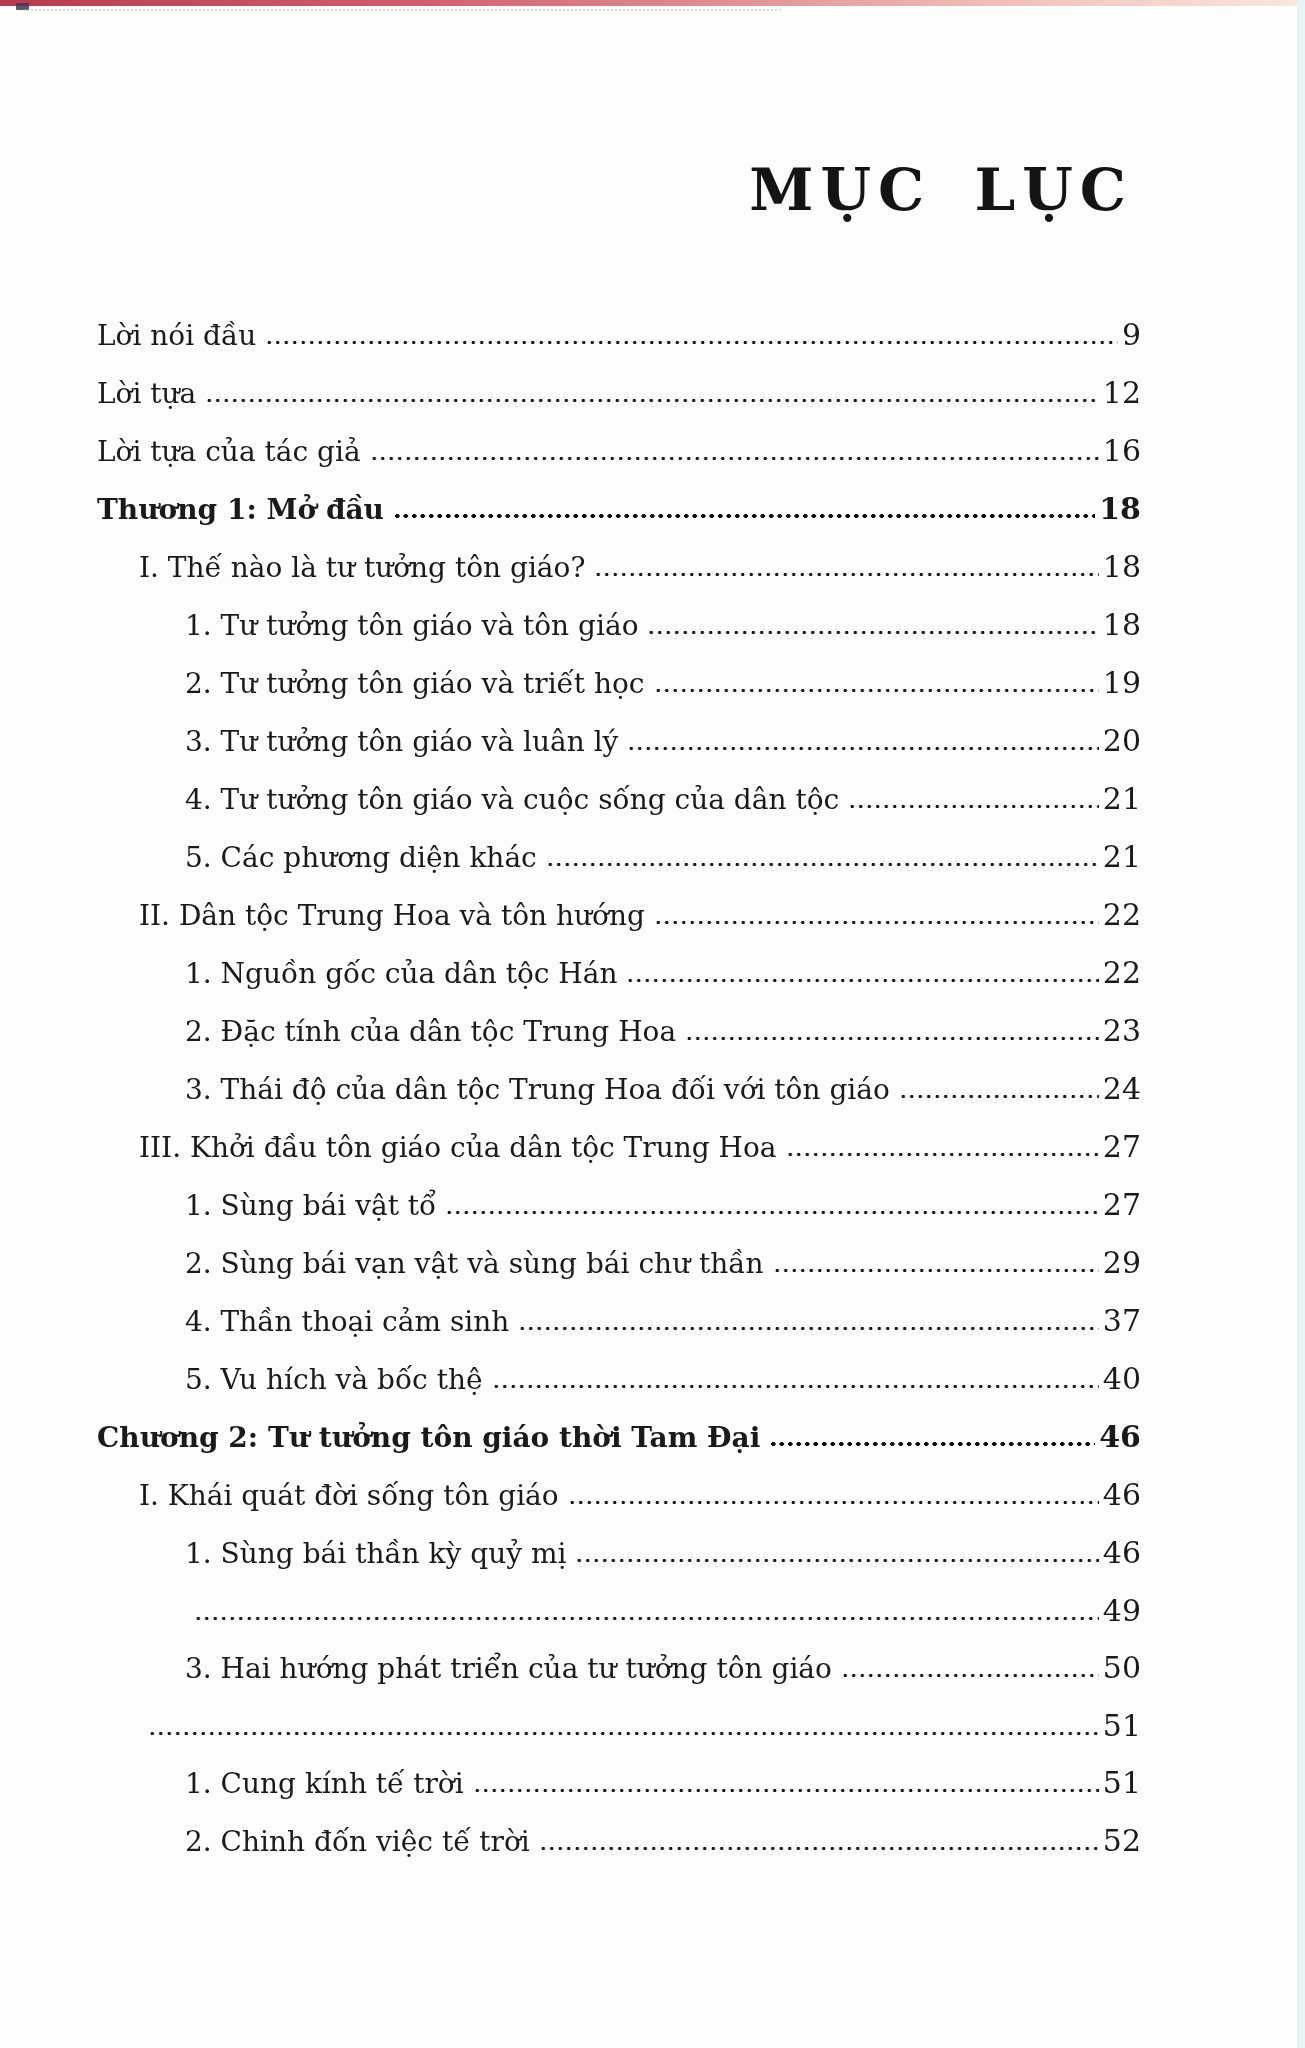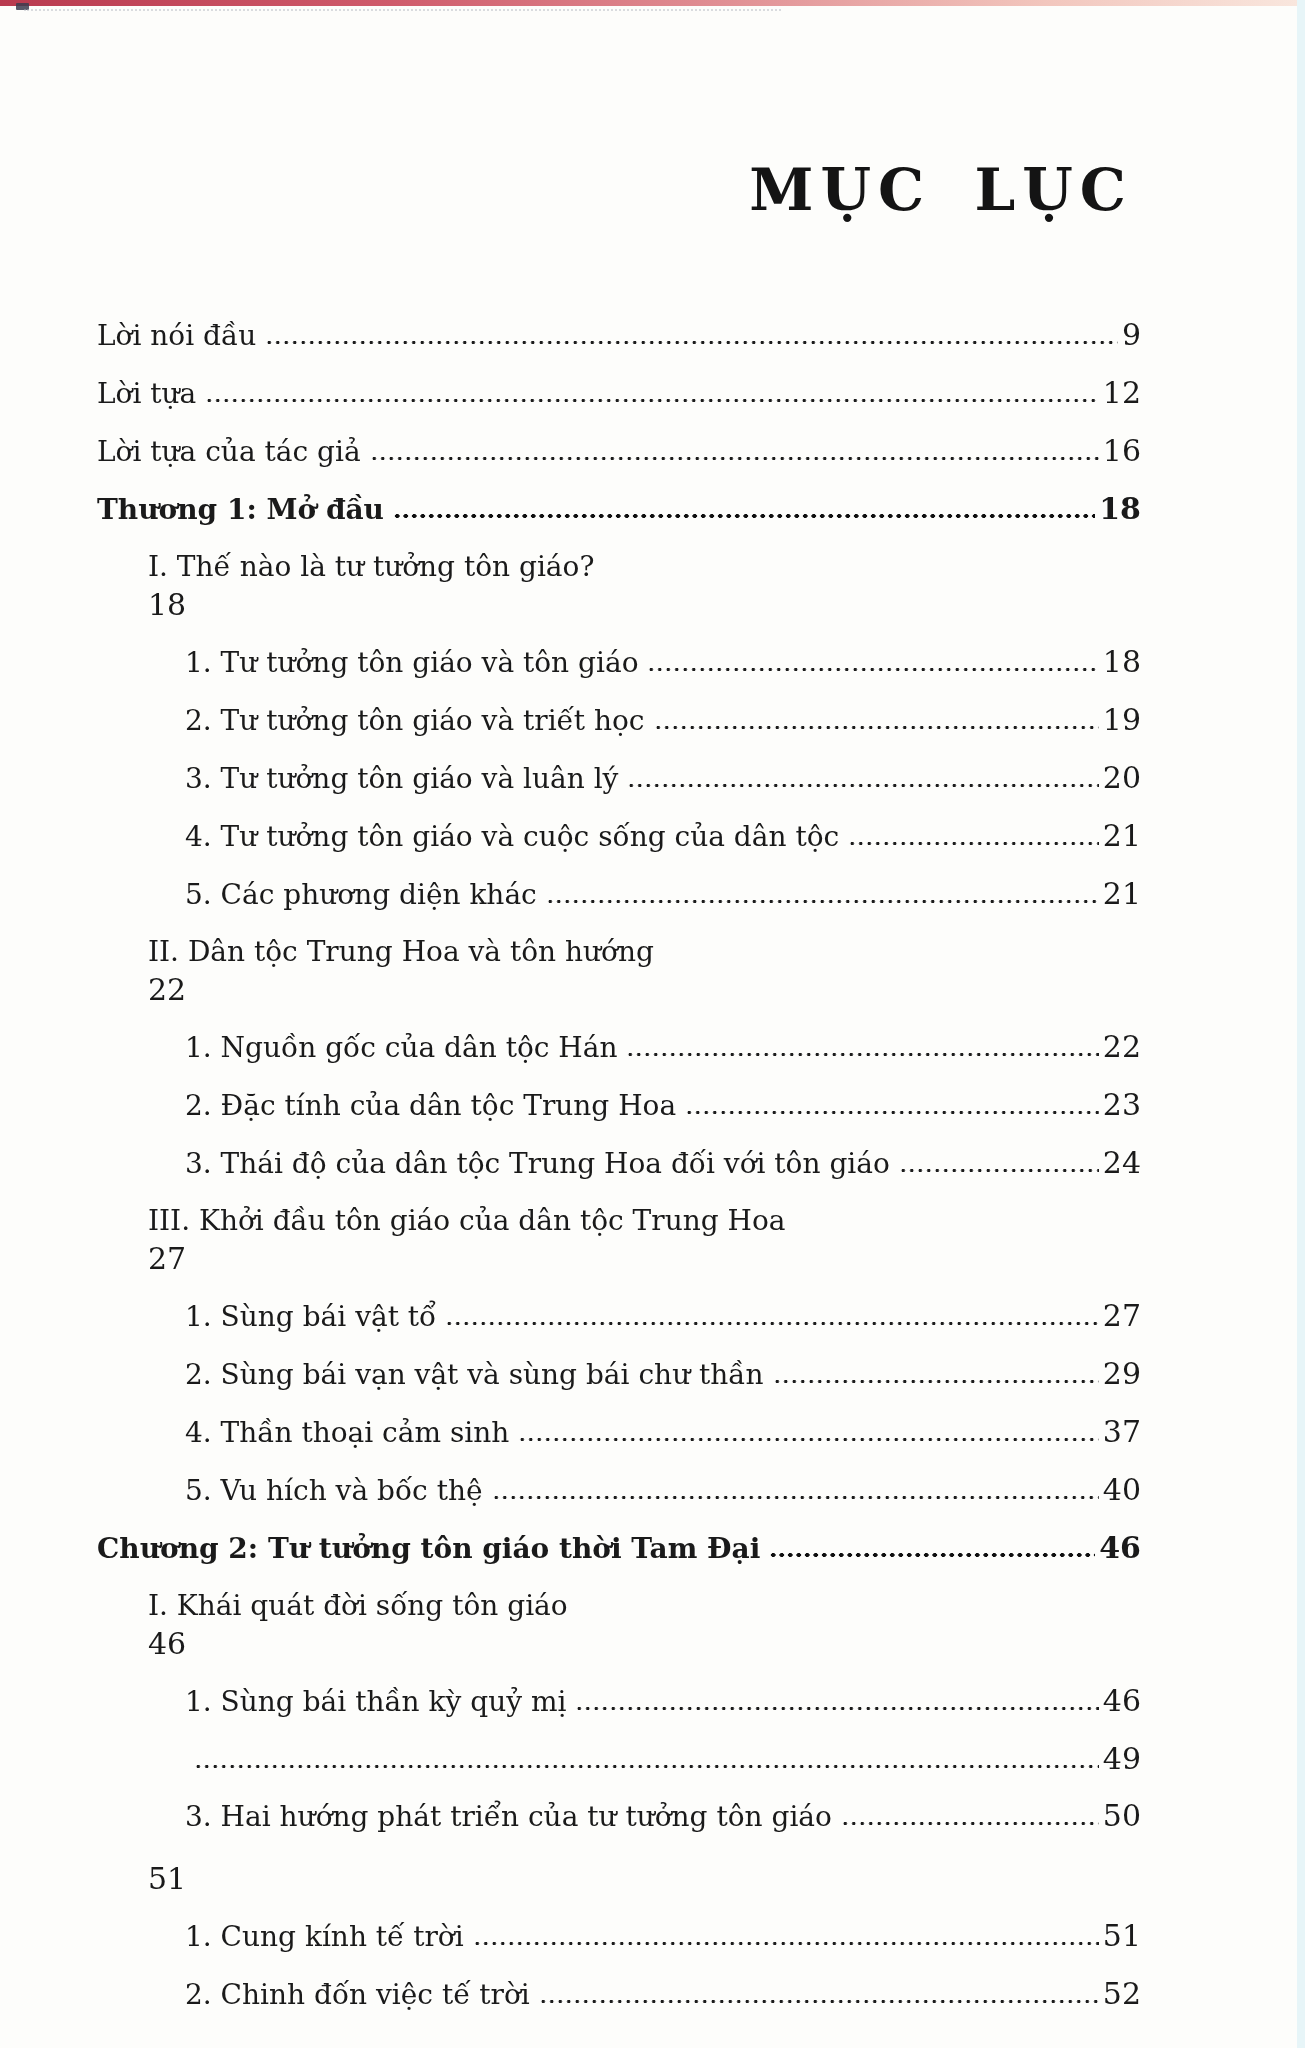--- a/index.html
+++ b/index.html
@@ -50,21 +50,21 @@
     position:absolute;top:318px;left:80px;right:164px;margin-left:17px;
   }
   .row{
     display:flex;
     align-items:baseline;
     font-size:28px;
     line-height:33px;
     margin-bottom:24px;
     white-space:nowrap;
   }
-  .row.lv1{padding-left:42px;flex-direction:column;}
+  .row.lv1{padding-left:42px;}
   .row.lv2{padding-left:88px;}
   .row.bold .label,
   .row.bold .pagenum{font-weight:bold;}
   .label{flex:0 0 auto;}
   .leader{
     flex:1 1 auto;
     height:5px;
     margin:0 4px 0 9px;
     background-image:radial-gradient(circle at center,#1c1c1c 1.6px,rgba(0,0,0,0) 2px);
     background-size:8.5px 5px;

